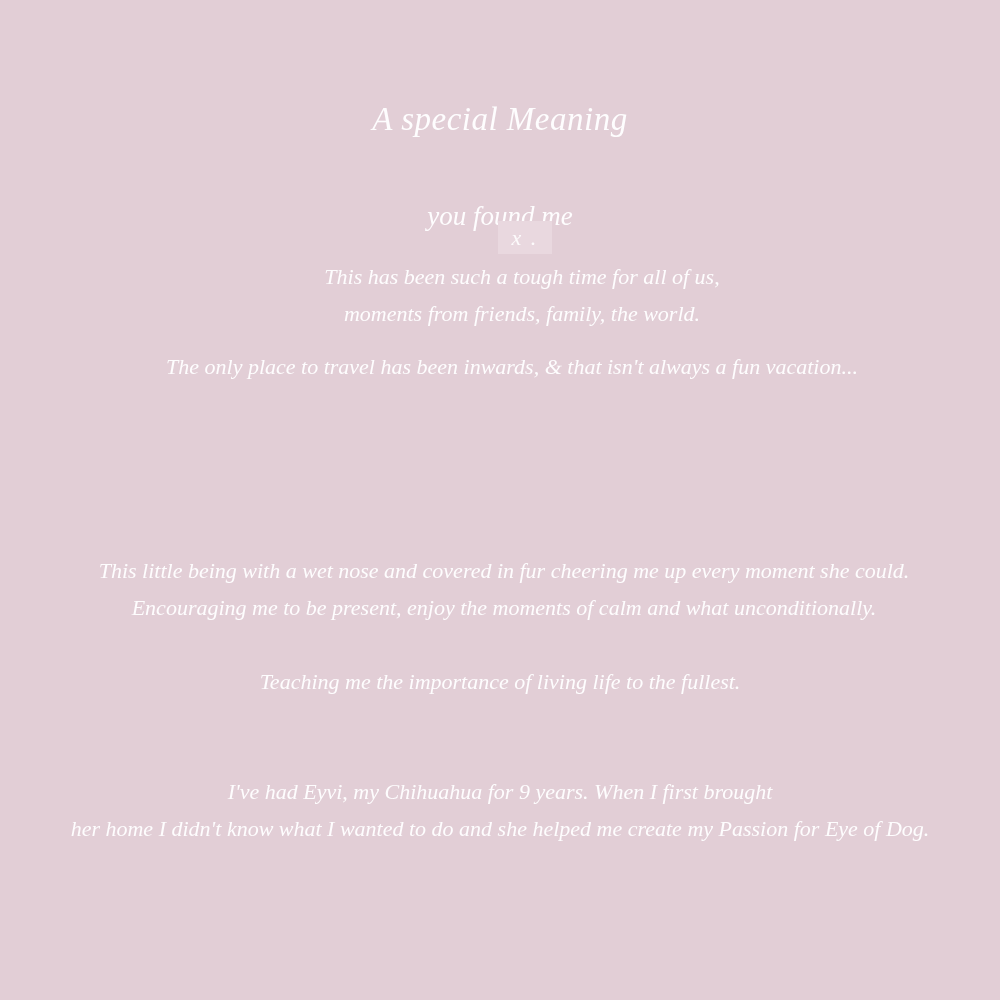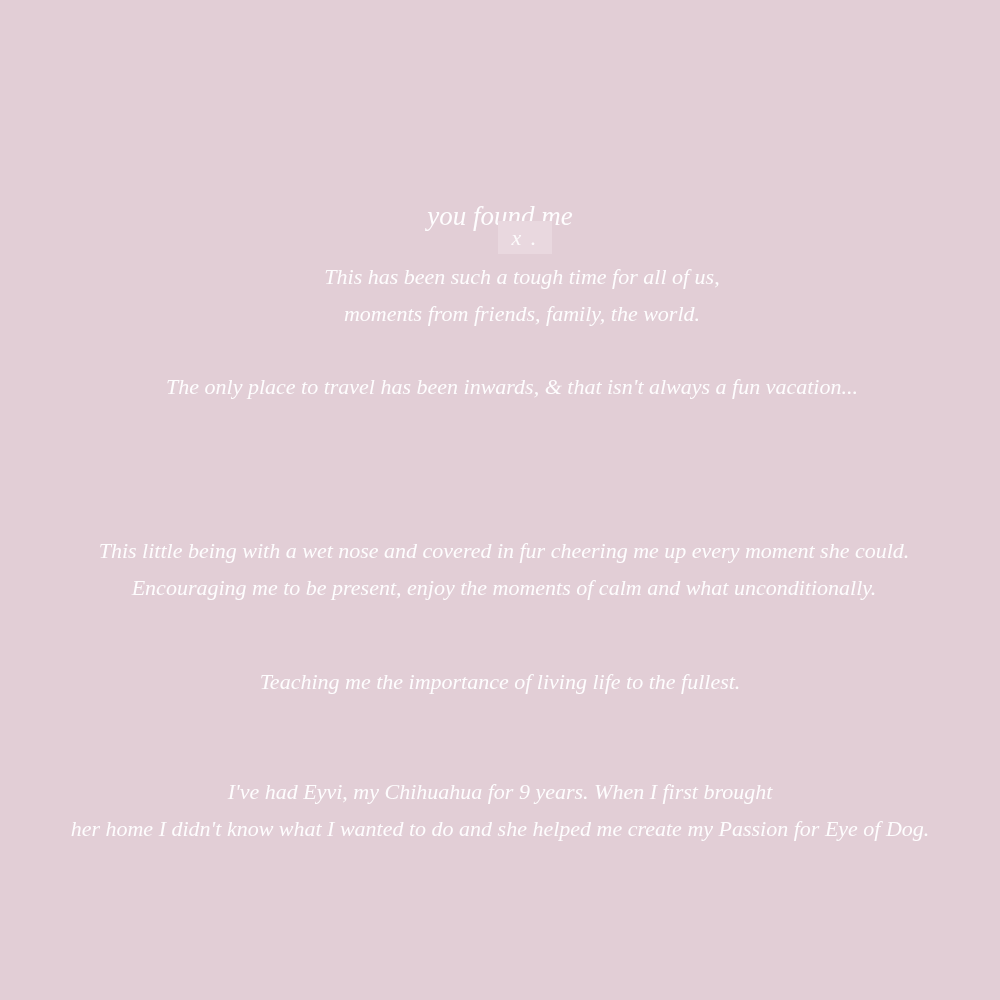--- a/index.html
+++ b/index.html
@@ -54,31 +54,32 @@
   .para {
     font-size: 22px;
     line-height: 37px;
     margin: 0;
   }
   .para .line {
     display: block;
     white-space: pre;   
   }
   .p0 { top: 258px; padding-left: 44px; }
-  .p1 { top: 368px; margin-left: 24px; }
+  .p1 { top: 348px; margin-left: 24px; }
   .p2 { top: 442px; }
-  .p3 { top: 532px; padding-left: 8px; }
+  .p3 { top: 552px; padding-left: 8px; }
   .p4 { top: 663px; }
   .p5 { top: 773px; }
 </style>
 </head>
 <body>
 
 <div class="canvas">
 
+  <h1 class="centered title">A special Meaning</h1>
 
   <div class="centered subtitle">you found me</div>
 
   <div class="kiss">
     <span>x .</span>
   </div>
 
   <p class="centered para p0">
     <span class="line">This has been such a tough time for all of us,</span>
     <span class="line">moments from friends, family, the world.</span>

